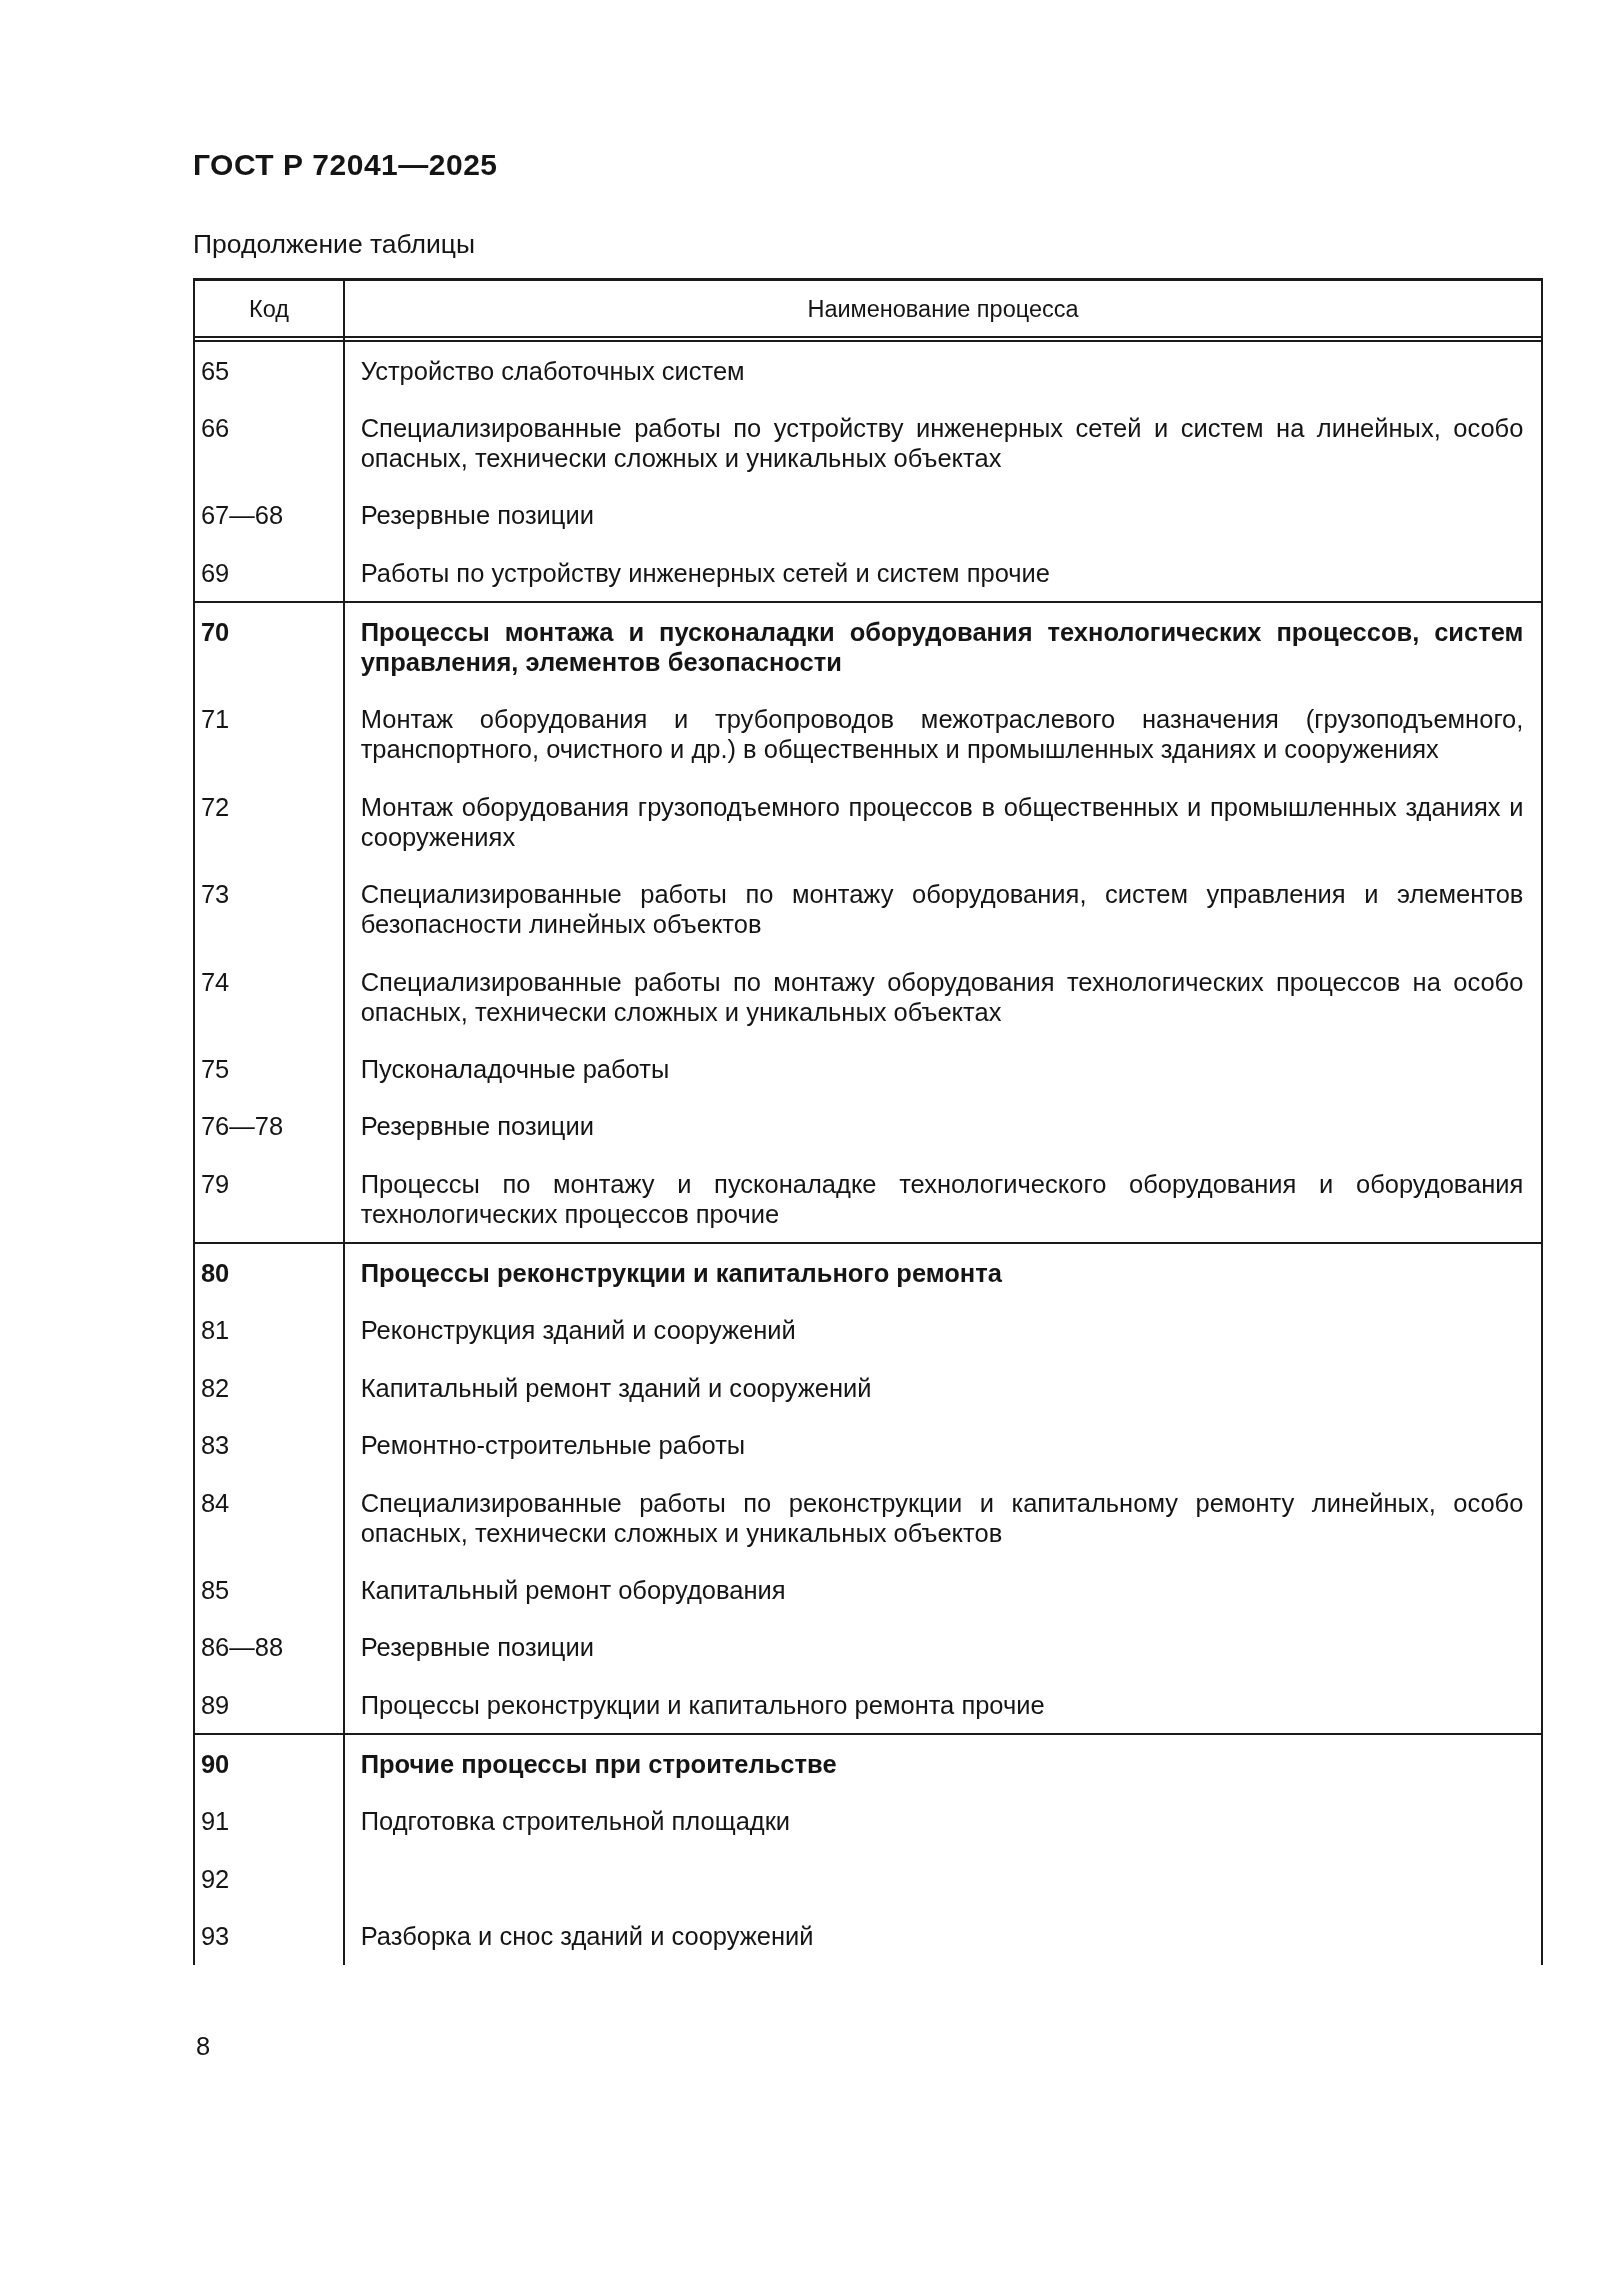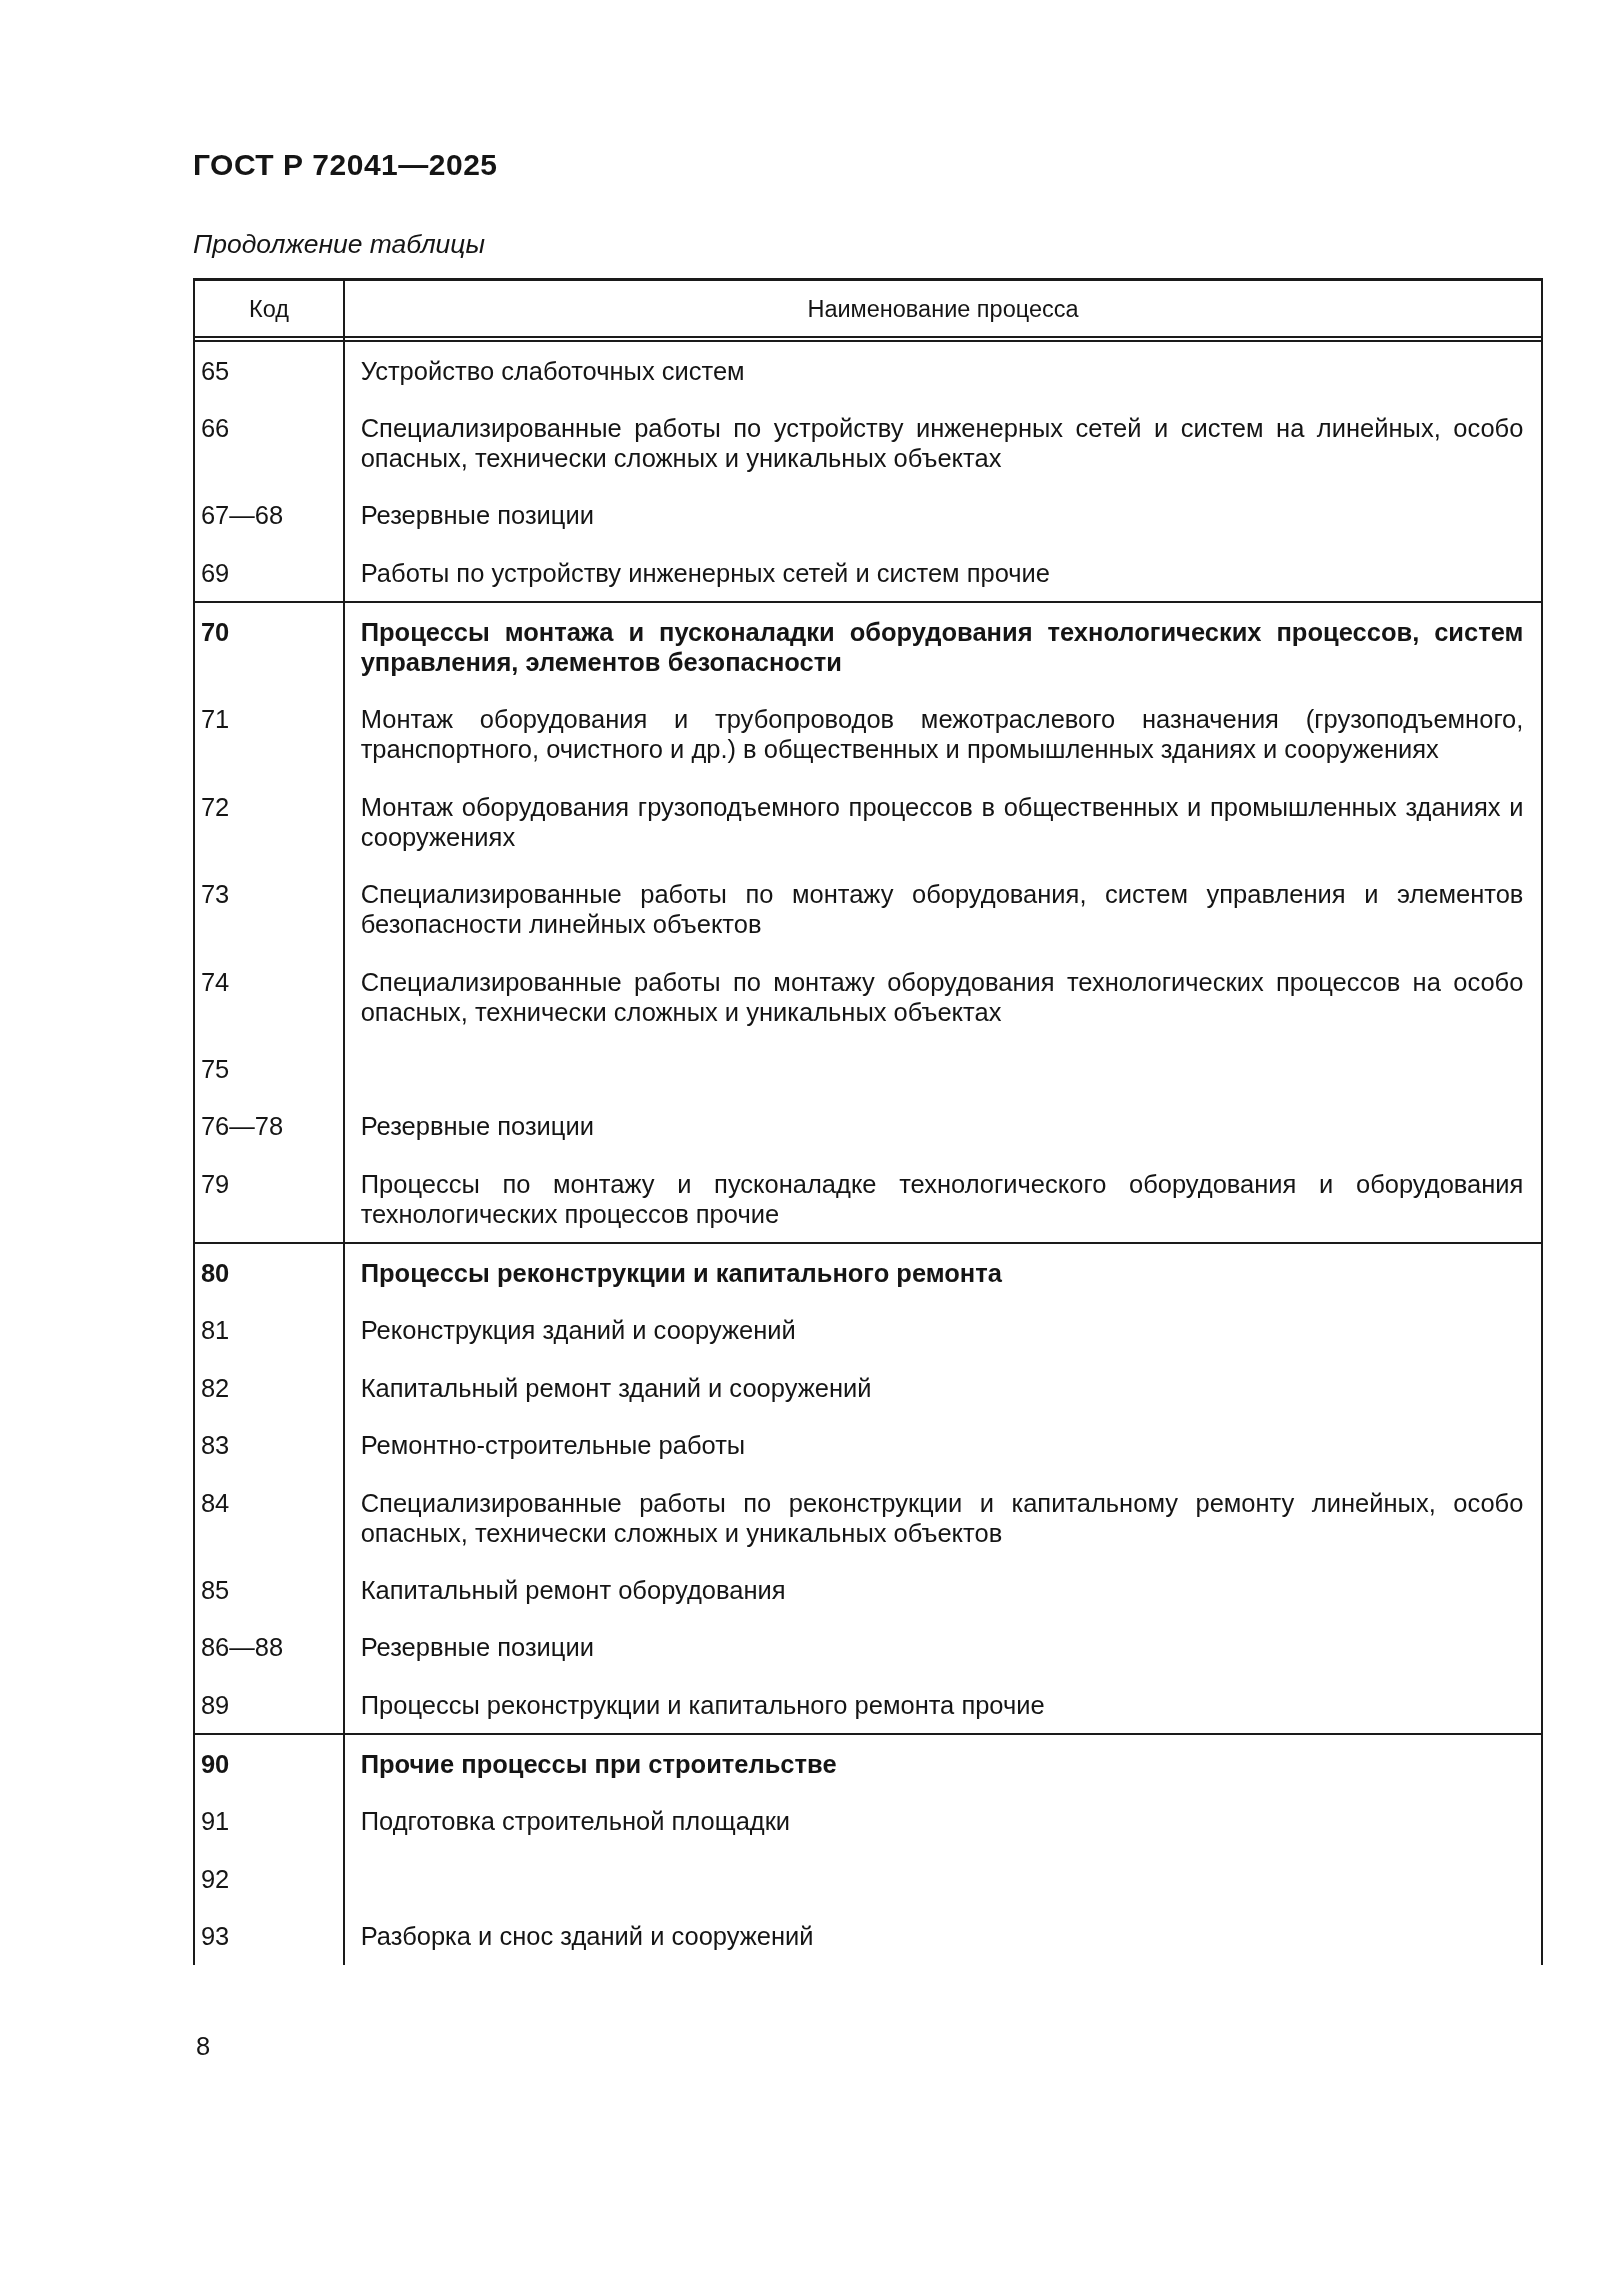--- a/index.html
+++ b/index.html
@@ -19,21 +19,20 @@
   }
   .doc-number {
     font-size: 30px;
     font-weight: 700;
     letter-spacing: 0.5px;
     line-height: 35px;
   }
   .table-caption {
     margin-top: 47px;
     font-size: 26.5px;
-    font-style: italic;
     line-height: 31px;
   }
   .gost-table {
     margin-top: 18px;
     border: 2.9px solid #1a1a1a;
     border-top-width: 3.9px;
     border-bottom: none;
     font-size: 25.5px;
     line-height: 30px;
   }
@@ -123,20 +122,21 @@
           <div class="row">
             <div class="cell-code">73</div>
             <div class="cell-name">Специализированные работы по монтажу оборудования, систем управления и элементов безопасности линейных объектов</div>
           </div>
           <div class="row">
             <div class="cell-code">74</div>
             <div class="cell-name">Специализированные работы по монтажу оборудования технологических процессов на особо опасных, технически сложных и уникальных объектах</div>
           </div>
           <div class="row">
             <div class="cell-code">75</div>
+            <div class="cell-name">Пусконаладочные работы</div>
           </div>
           <div class="row">
             <div class="cell-code">76—78</div>
             <div class="cell-name">Резервные позиции</div>
           </div>
           <div class="row">
             <div class="cell-code">79</div>
             <div class="cell-name">Процессы по монтажу и пусконаладке технологического оборудования и оборудования технологических процессов прочие</div>
           </div>
         </div>

